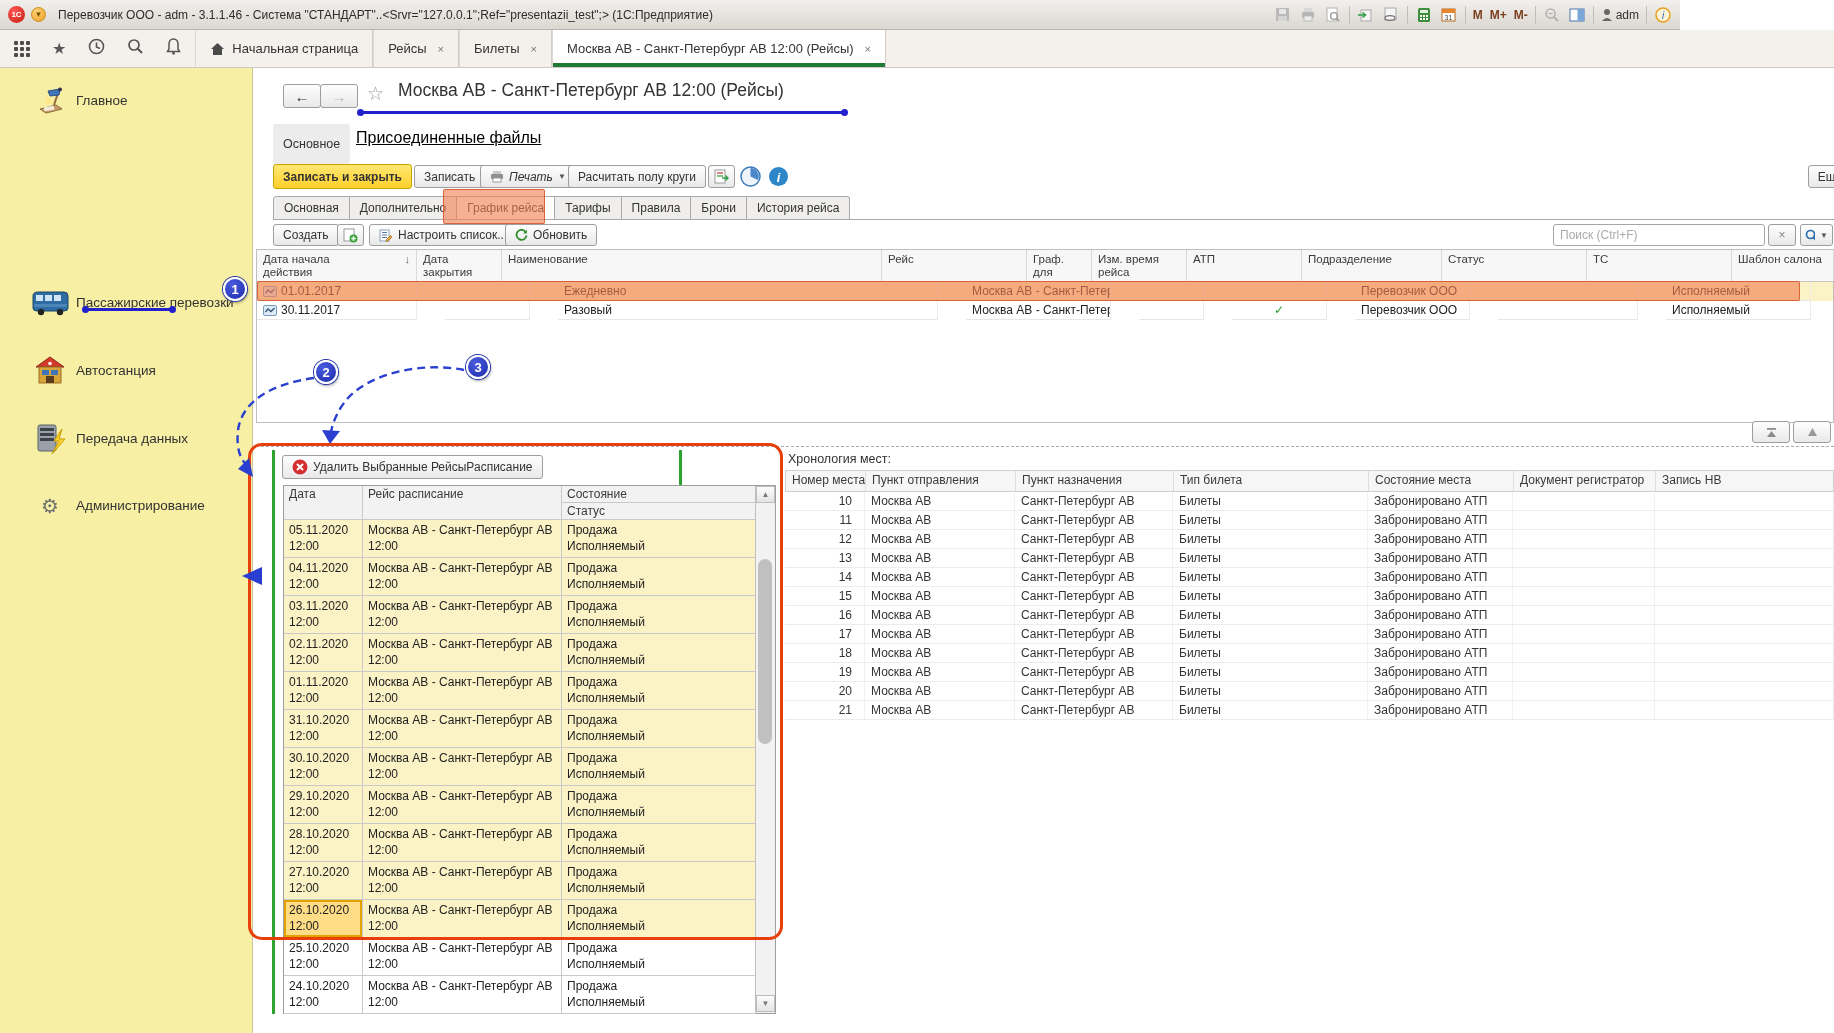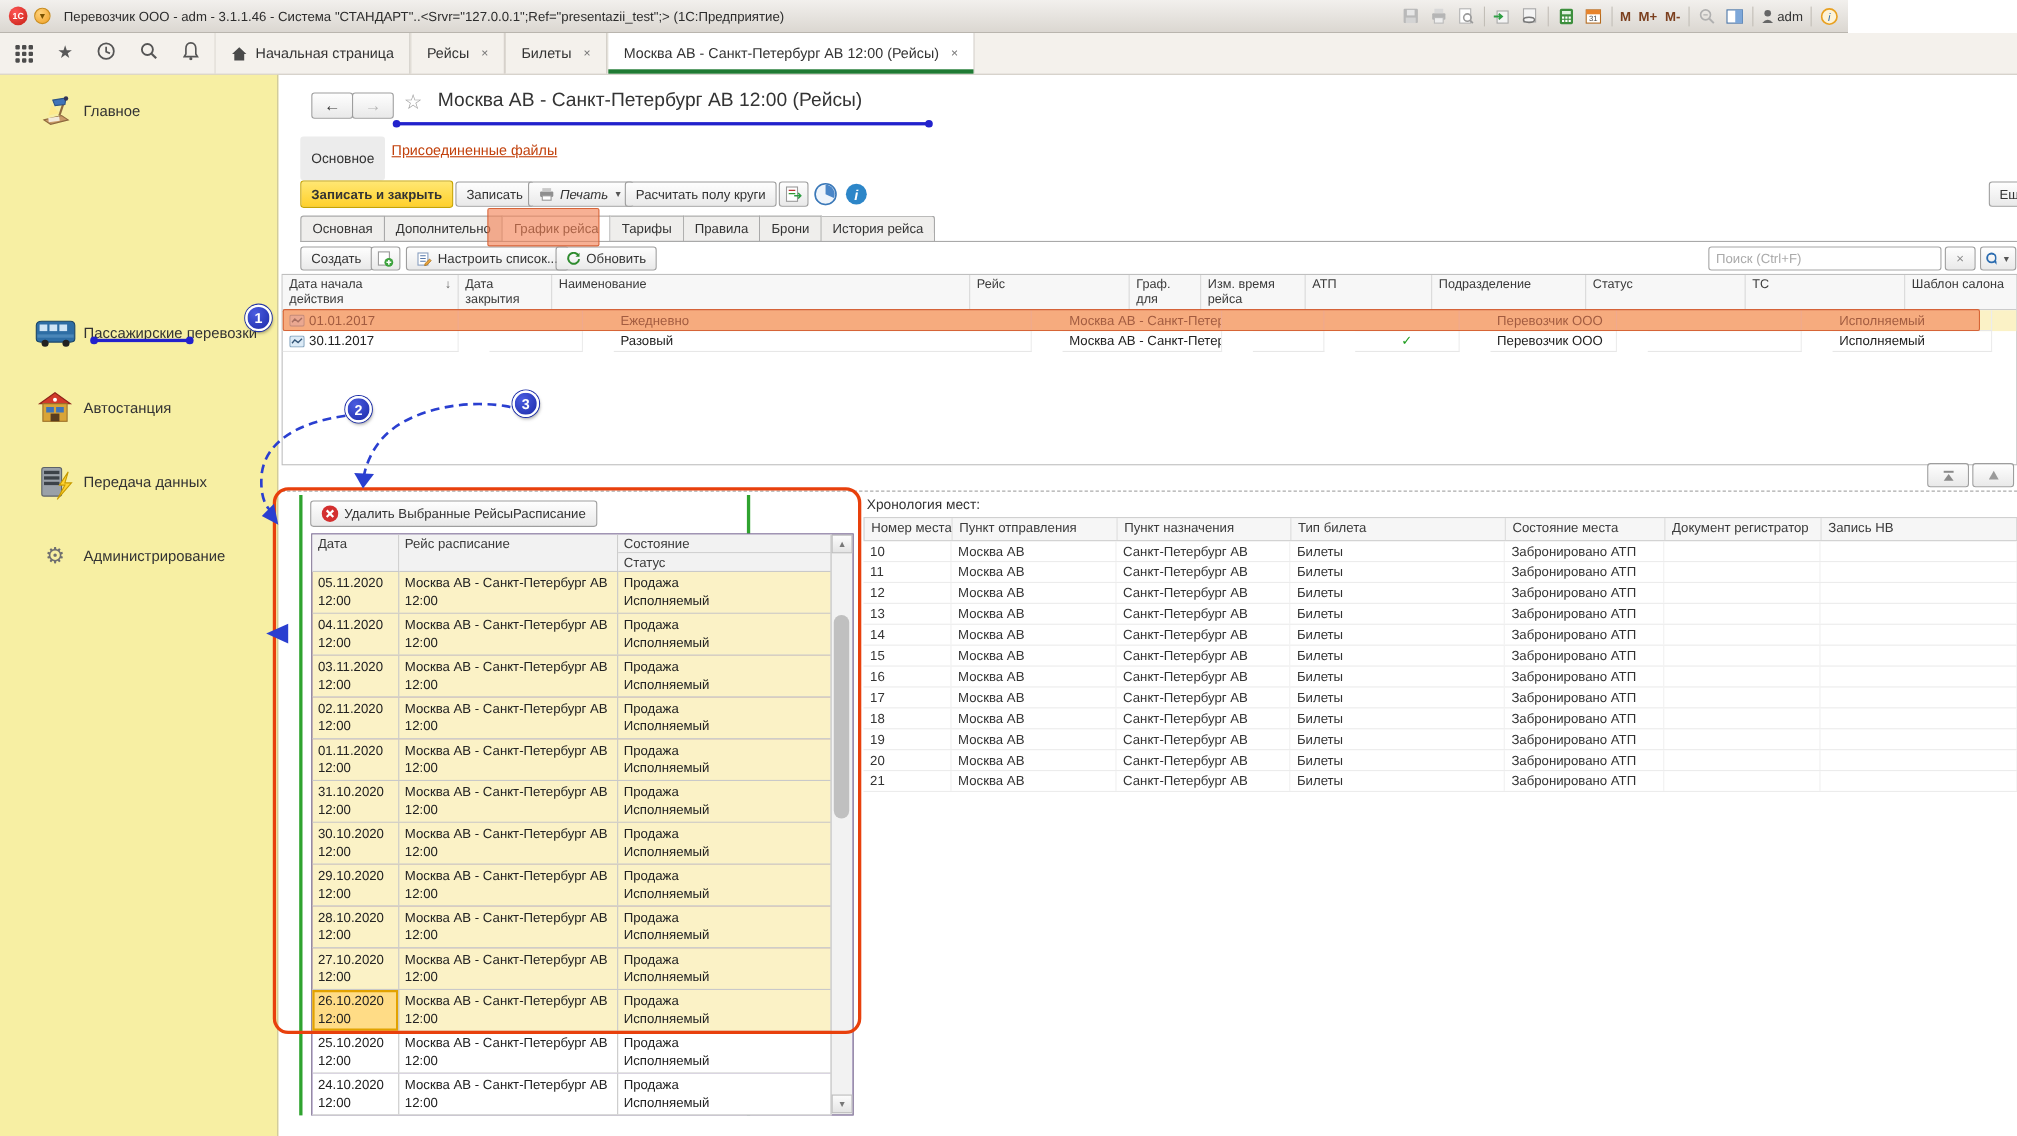--- a/index.html
+++ b/index.html
@@ -39,21 +39,21 @@
   
   .btn{display:inline-flex;align-items:center;justify-content:center;gap:5px;height:23px;padding:0 9px;font-size:12px;color:#333;background:linear-gradient(#fefefe,#e9e9e9);border:1px solid #9e9e9e;border-radius:3px;cursor:pointer;white-space:nowrap;}
   .btn.primary{background:linear-gradient(#ffe773,#ffd02b);border-color:#c7a400;font-weight:bold;}
   .caret{font-size:8px;color:#555;}
 
   
   .navbtn{width:38px;height:24px;font-size:15px;}
   .fstar{font-size:19px;color:#9a9a9a;}
   .ftitle{font-size:17.5px;color:#333;white-space:nowrap;}
   .chip{background:#ececec;border-radius:3px;display:flex;align-items:center;padding:0 10px;height:40px;font-size:12.5px;color:#333;}
-  .blink{font-size:13px;color:#c2410c;text-decoration:underline;cursor:pointer;white-space:nowrap;}
+  .blink{font-size:16px;color:#000000;text-decoration:underline;cursor:pointer;white-space:nowrap;}
 
   
   .itabs{left:273px;top:196px;height:24px;display:flex;align-items:flex-end;}
   .itab{height:24px;display:flex;align-items:center;padding:0 10px;font-size:12px;color:#333;background:#efeeec;border:1px solid #a9a9a9;border-left:none;cursor:pointer;}
   .itab:first-child{border-left:1px solid #a9a9a9;border-top-left-radius:3px;}
   .itab:last-child{border-top-right-radius:3px;}
   .itab.active{background:#fff;border-bottom-color:#fff;}
   .itabline{left:273px;top:219px;width:1561px;height:1px;background:#a9a9a9;}
 
   
@@ -90,21 +90,21 @@
   .thumb{position:absolute;left:2px;width:14px;border-radius:7px;background:#c0c0c0;}
 
   
   .slabel{font-size:12.5px;color:#333;}
   .sgrid{left:785px;top:470px;width:1049px;background:#fff;}
   .scols{display:grid;grid-template-columns:80px 150px 158px 195px 145px 142px 179px;}
   .shead{height:22px;background:#f6f6f6;border:1px solid #d0d0d0;}
   .shcell{font-size:12px;color:#3a3a3a;padding:2px 6px;border-right:1px solid #ddd;white-space:nowrap;overflow:hidden;}
   .srow{height:19px;border-bottom:1px solid #ececec;}
   .scell{font-size:12px;color:#333;padding:0 6px;line-height:18px;border-right:1px solid #f0f0f0;white-space:nowrap;overflow:hidden;}
-  .scell.num{padding-right:12px;}
+  .scell.num{text-align:right;padding-right:12px;}
 
   
   .salmon{background:rgba(242,128,82,.62);border:1px solid rgba(210,88,42,.85);border-radius:2px;pointer-events:none;}
   .redrect{border:3px solid #e8400c;border-radius:14px;pointer-events:none;}
   .badge{width:24px;height:24px;border-radius:50%;background:radial-gradient(circle at 35% 30%,#4a5ce0,#1b2aa8);border:2px solid #fff;box-shadow:0 0 0 1px #2233aa,1px 2px 3px rgba(0,0,0,.35);color:#fff;font-size:13px;font-weight:bold;display:flex;align-items:center;justify-content:center;pointer-events:none;}
   .bline{height:3px;background:#2222cc;pointer-events:none;}
   .bline:before,.bline:after{content:"";position:absolute;top:-2px;width:7px;height:7px;border-radius:50%;background:#2222cc;}
   .bline:before{left:-3px;} .bline:after{right:-3px;}
   .annosvg{left:0;top:0;pointer-events:none;}
   .z30{z-index:30}.z40{z-index:40}.z45{z-index:45}.z50{z-index:50}.z60{z-index:60}

